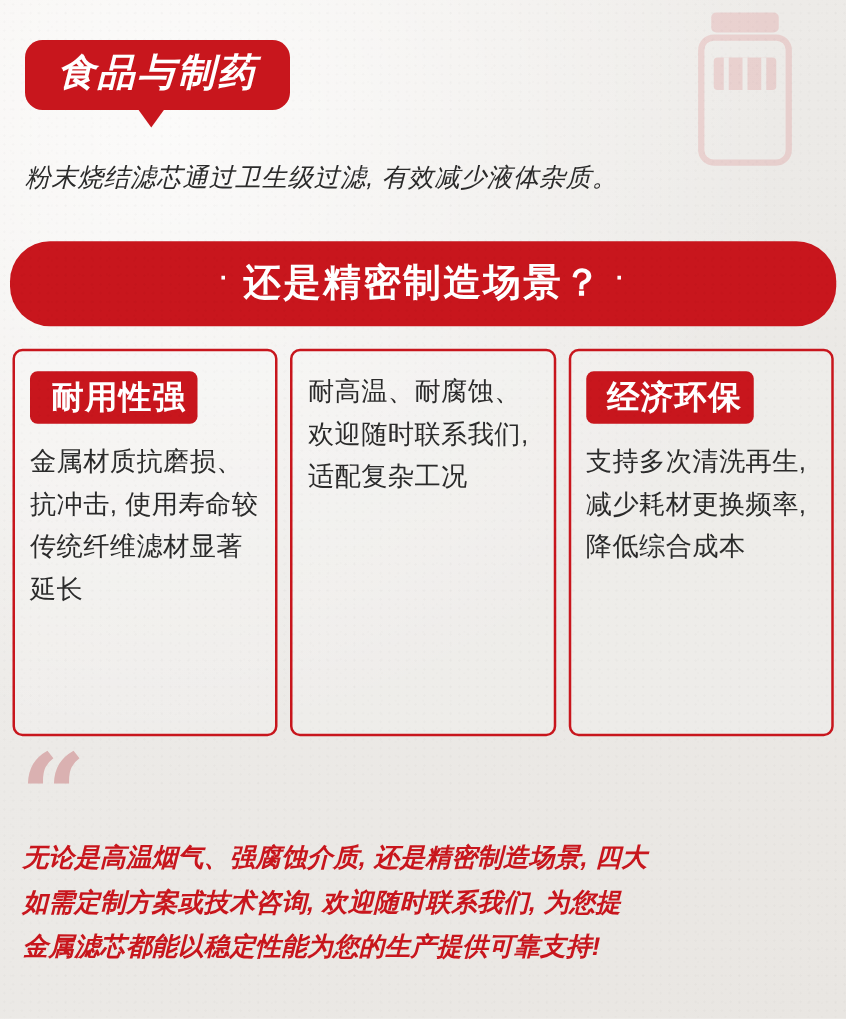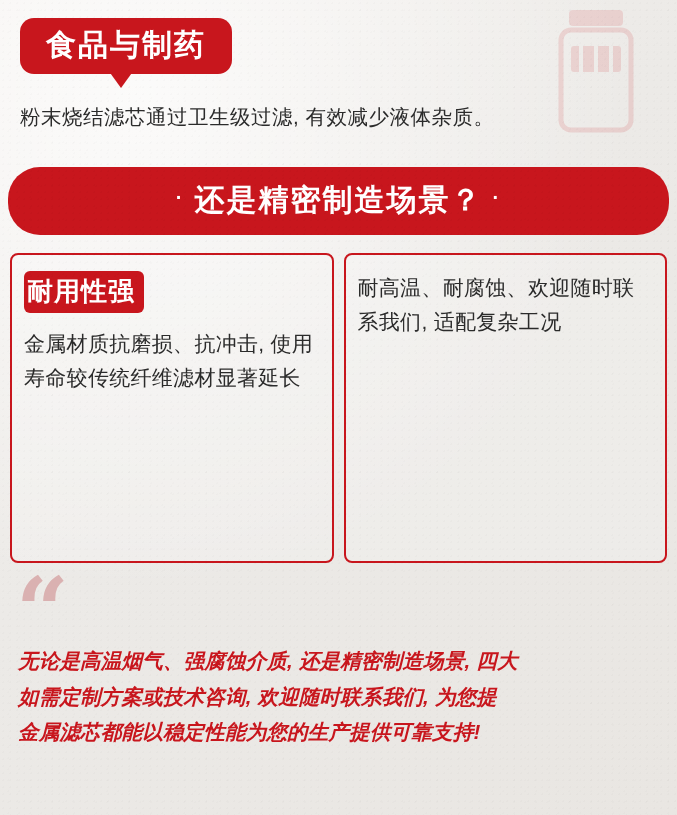--- a/index.html
+++ b/index.html
@@ -34,21 +34,22 @@
       radial-gradient(rgba(0,0,0,0.025) 1px, transparent 1px);
     background-size: 7px 7px, 11px 11px;
     background-position: 0 0, 3px 5px;
     pointer-events: none;
     opacity: .55;
   }
 
   
   .top-section {
     position: relative;
-    padding: 18px 20px 0 20px;
+    padding: 32px 20px 0 20px;
+    font-style: italic;
   }
   .tag-wrap {
     position: relative;
     display: inline-block;
   }
   .tag {
     display: inline-block;
     background: #c8161d;
     color: #ffffff;
     font-size: 30px;
@@ -65,21 +66,21 @@
     left: 88px;
     bottom: -14px;
     width: 0;
     height: 0;
     border-left: 13px solid transparent;
     border-right: 13px solid transparent;
     border-top: 18px solid #c8161d;
     z-index: 1;
   }
   .top-desc {
-    margin-top: 28px;
+    margin-top: 40px;
     font-size: 20.5px;
     color: #2b2b2b;
     letter-spacing: .5px;
     line-height: 1.5;
   }
 
   
   .jar {
     position: absolute;
     right: 26px;
@@ -126,21 +127,21 @@
     box-sizing: border-box;
     min-height: 310px;
   }
   .card-title {
     display: inline-block;
     background: #c8161d;
     color: #fff;
     font-size: 26px;
     font-weight: bold;
     letter-spacing: 1px;
-    padding: 7px 9px 9px 3px;
+    padding: 7px 9px 9px 17px;
     border-radius: 6px;
     line-height: 1;
     margin-bottom: 14px;
   }
   .card-body {
     font-size: 21px;
     color: #2b2b2b;
     line-height: 1.62;
     letter-spacing: .3px;
   }
@@ -207,20 +208,24 @@
 
     <div class="card">
       <div class="card-title">耐用性强</div>
       <div class="card-body">金属材质抗磨损、抗冲击, 使用寿命较传统纤维滤材显著延长</div>
     </div>
 
     <div class="card">
       <div class="card-body">耐高温、耐腐蚀、欢迎随时联系我们, 适配复杂工况</div>
     </div>
 
+    <div class="card">
+      <div class="card-title">经济环保</div>
+      <div class="card-body">支持多次清洗再生, 减少耗材更换频率, 降低综合成本</div>
+    </div>
 
   </div>
 
   <div class="quote-section">
     <div class="quote-mark">“</div>
     <div class="quote-text">
       <p>无论是高温烟气、强腐蚀介质, 还是精密制造场景, 四大</p>
       <p>如需定制方案或技术咨询, 欢迎随时联系我们, 为您提</p>
       <p>金属滤芯都能以稳定性能为您的生产提供可靠支持!</p>
     </div>

